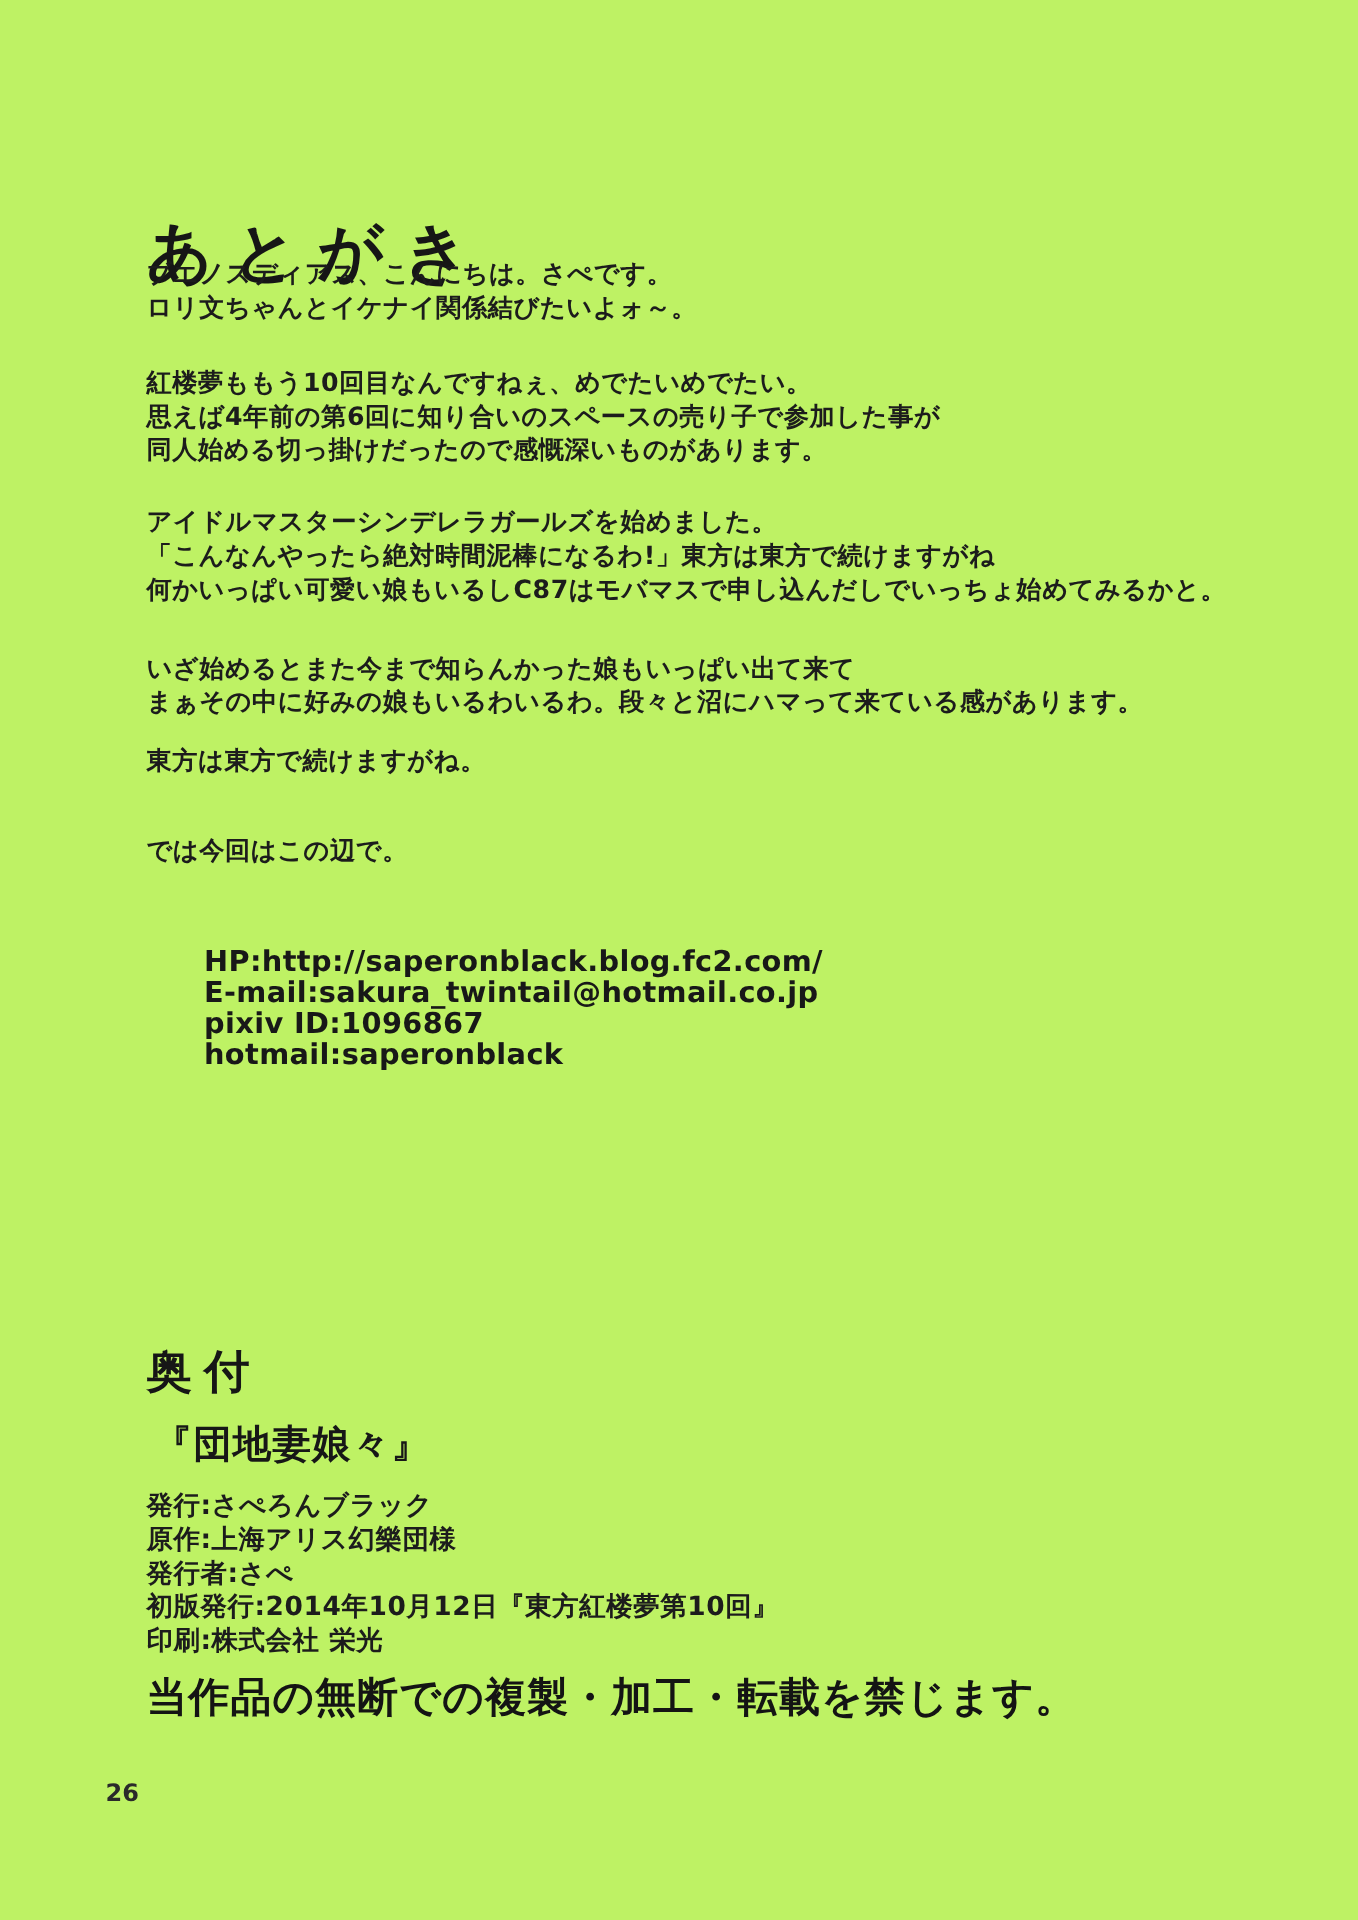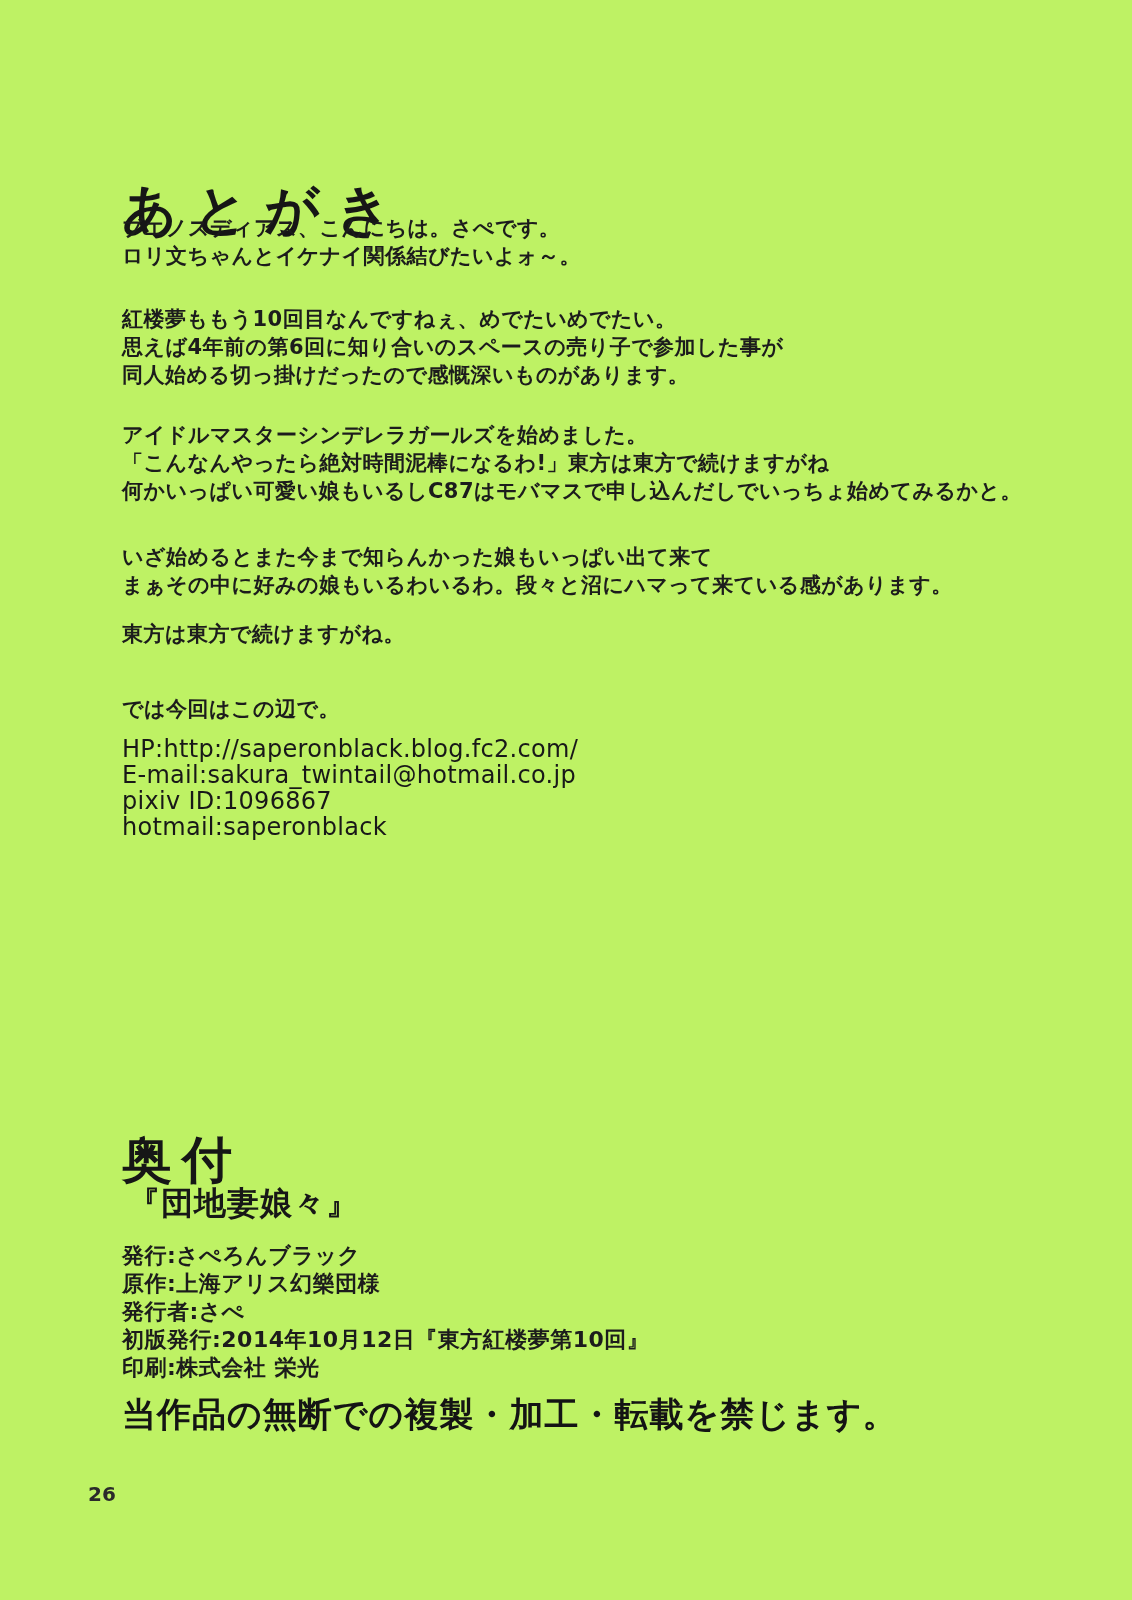--- a/index.html
+++ b/index.html
@@ -33,30 +33,31 @@
     white-space: nowrap;
     color: #1c1c1c;
   }
   .p1 { top: 214px; }
   .p2 { top: 305px; }
   .p3 { top: 421px; }
   .p4 { top: 543px; }
   .p5 { top: 620px; }
   .p6 { top: 695px; }
   .contact {
-    top: 736px;
+    top: 788px;
     font-size: 24px;
-    font-weight: normal;
+    font-weight: bold;
     line-height: 26px;
     letter-spacing: 0.3px;
     color: #181818;
+    margin-left: 48px;
   }
   .colophon-title {
     top: 1092px;
-    font-size: 50px;
+    font-size: 38px;
     font-weight: bold;
     letter-spacing: 10px;
     line-height: 1.05;
     color: #161616;
   }
   .book-title {
     top: 1182px;
     left: 128px;
     font-size: 32px;
     font-weight: bold;

